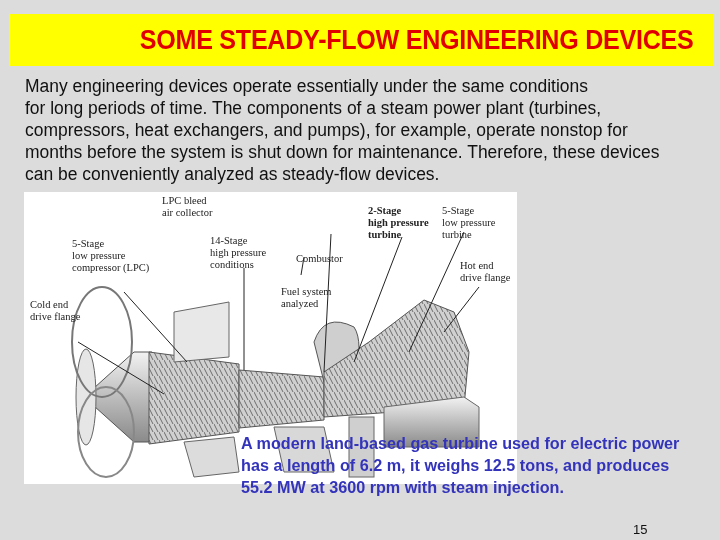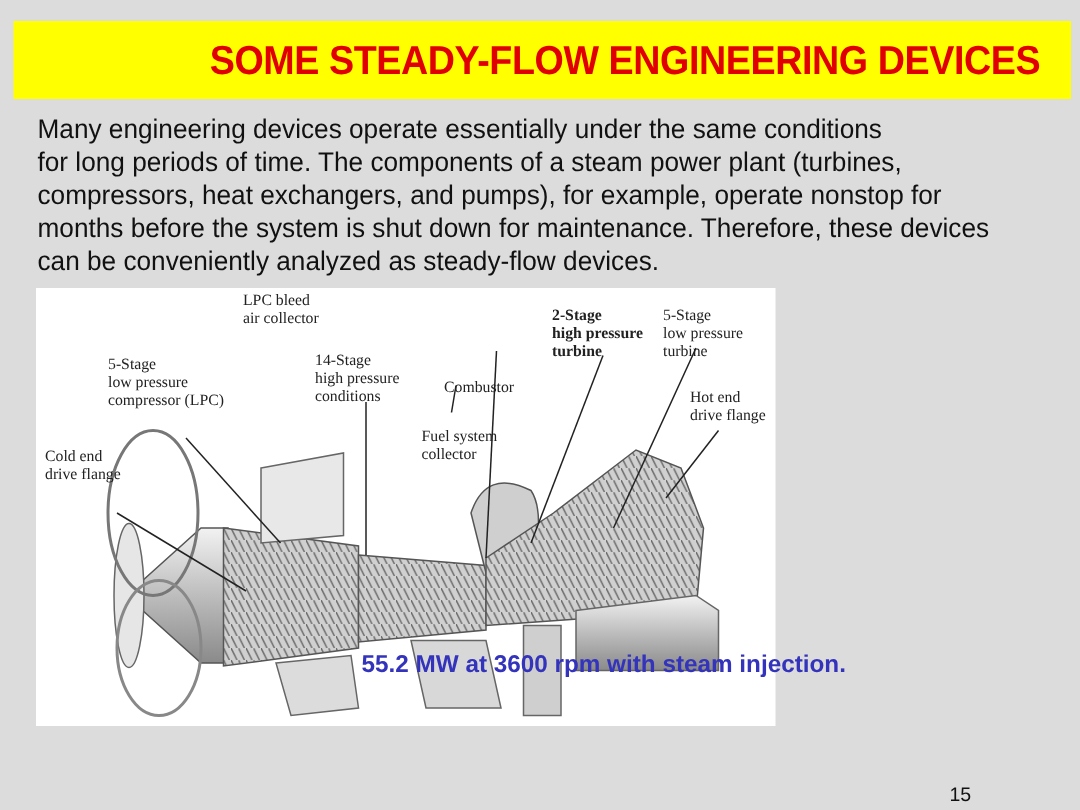--- a/index.html
+++ b/index.html
@@ -117,21 +117,21 @@
     <span>Cold end</span>
     <span>drive flange</span>
   </div>
   <div class="lbl" style="left:186px; top:43px;">
     <span>14-Stage</span>
     <span>high pressure</span>
     <span>conditions</span>
   </div>
   <div class="lbl" style="left:257px; top:46px;margin-top:48px;">
     <span>Fuel system</span>
-    <span>collector</span>
+    <span>analyzed</span>
   </div>
   <div class="lbl" style="left:272px; top:29px;margin-top:32px;">
     <span>Combustor</span>
   </div>
   <div class="lbl" style="left:344px; top:13px;font-weight:bold;">
     <span>2-Stage</span>
     <span>high pressure</span>
     <span>turbine</span>
   </div>
   <div class="lbl" style="left:418px; top:13px;">
@@ -139,16 +139,18 @@
     <span>low pressure</span>
     <span>turbine</span>
   </div>
   <div class="lbl" style="left:436px; top:68px;">
     <span>Hot end</span>
     <span>drive flange</span>
   </div>
 </div>
 
 <div class="caption">
+  <span>A modern land-based gas turbine used for electric power</span>
+  <span>has a length of 6.2 m, it weighs 12.5 tons, and produces</span>
   <span>55.2 MW at 3600 rpm with steam injection.</span>
 </div>
 
 <div class="page-num">15</div>
 
 </body></html>

